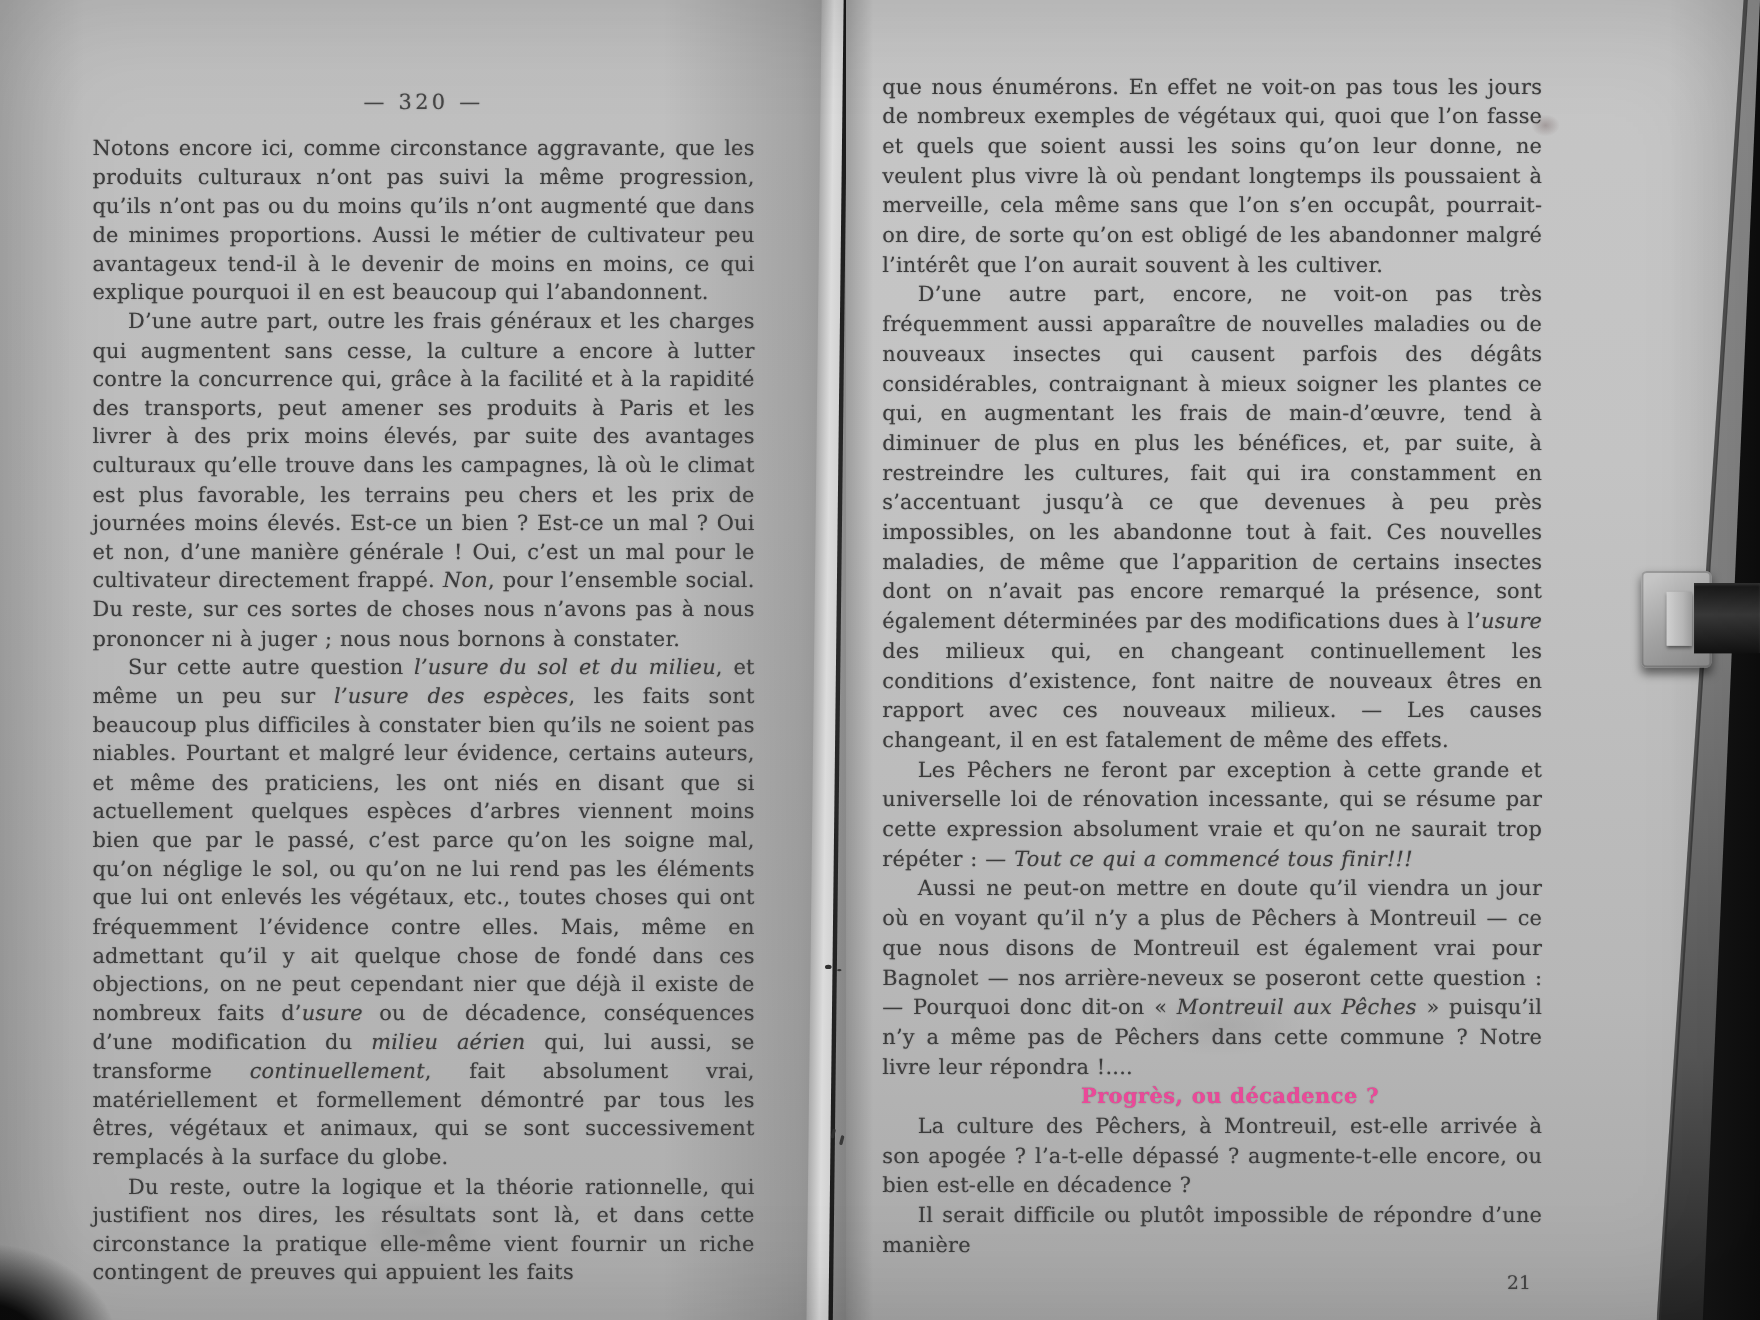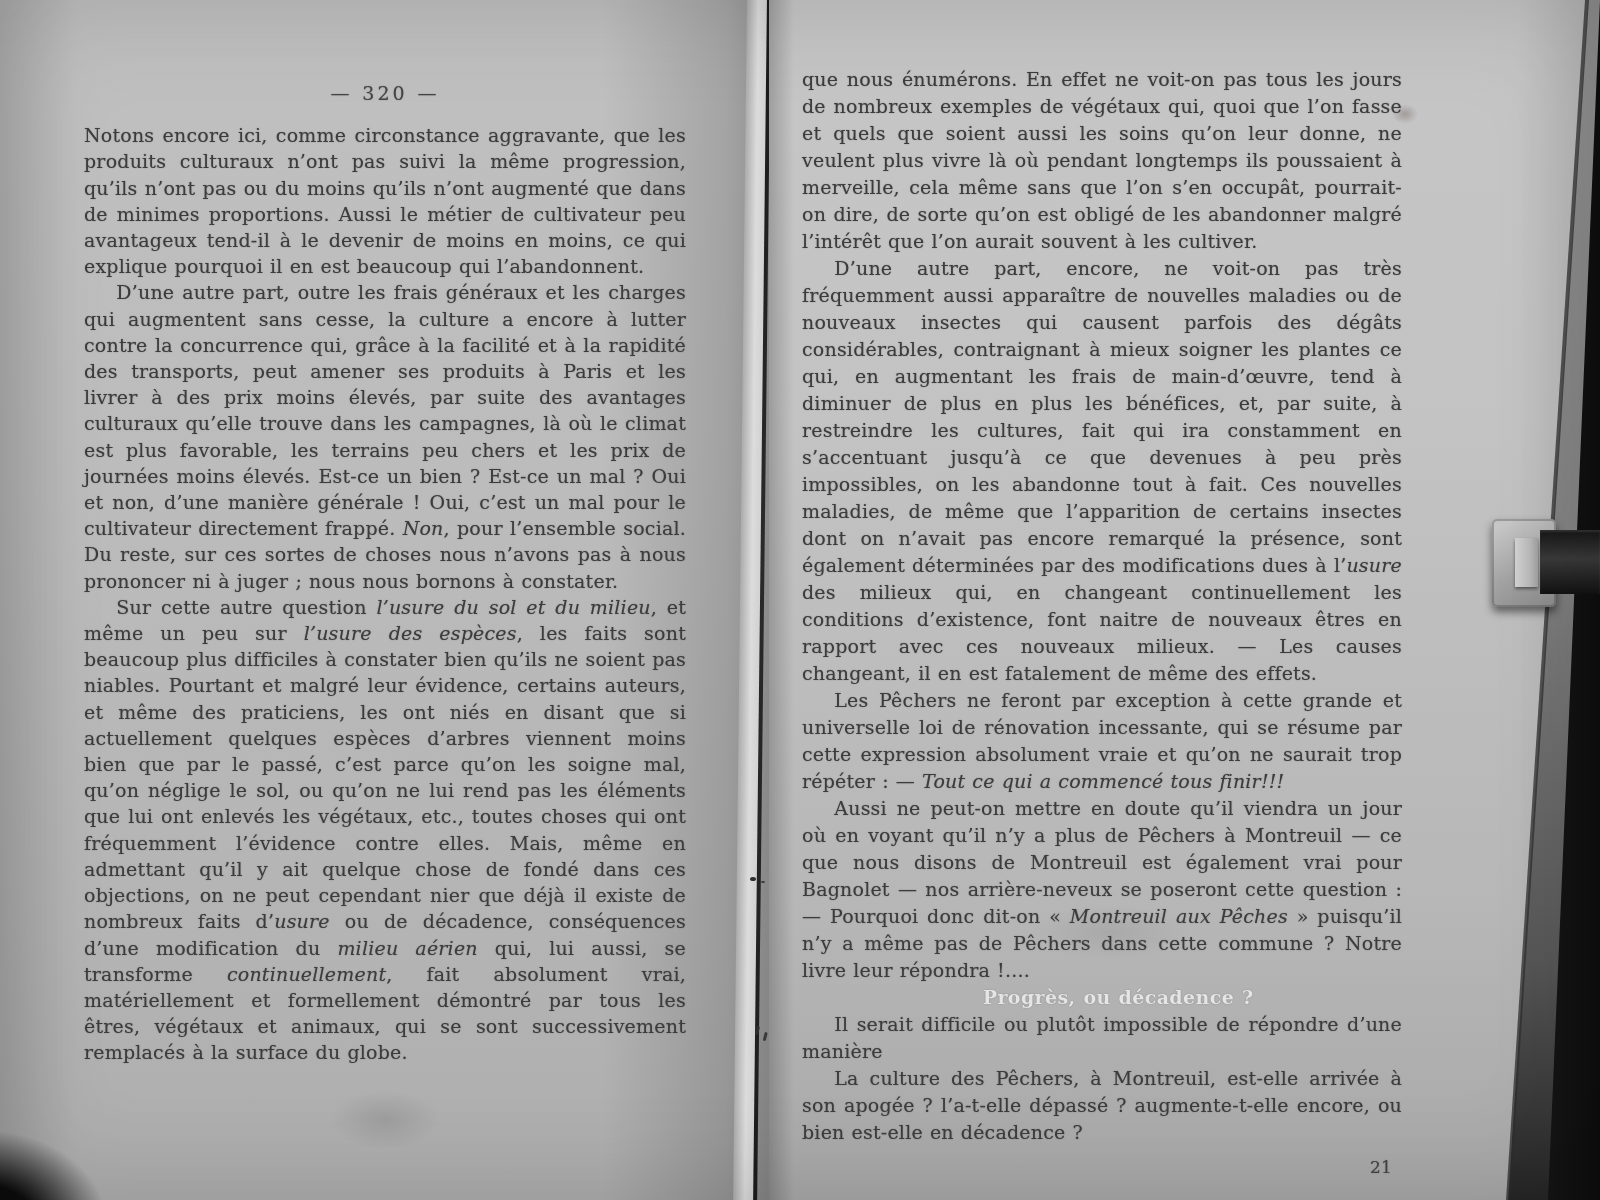--- a/index.html
+++ b/index.html
@@ -66,21 +66,21 @@
 
   
   .page-text{position:absolute;color:#3c3c3c;font-size:19px;text-align:justify;
     letter-spacing:0.2px;word-spacing:0.8px;z-index:5;
     text-shadow:0 0 1.2px rgba(40,40,40,0.45);}
   .left-text{left:84px;top:80px;width:602px;line-height:26.2px;}
   .right-text{left:802px;top:66px;width:600px;line-height:27px;}
   .pagenum{text-align:center;text-indent:0;letter-spacing:3px;margin:0 0 16px 0;color:#464646;}
   .page-text p{margin:0;text-indent:1.7em;}
   .page-text p.noindent{text-indent:0;}
-  .section-heading{text-align:center;font-weight:bold;font-size:19px;color:#e5e5e5;
+  .section-heading{text-align:center;font-weight:bold;font-size:19px;color:#ec4899;
     margin:15px 0 13px 0;text-indent:0;letter-spacing:0.4px;}
   .signature{text-align:right;padding-right:10px;margin-top:8px;font-size:17px;color:#444;}
   i{font-style:italic;}
 </style>
 </head>
 <body>
 
 <div class="photo">
 
   <div class="left-page"></div>
@@ -101,32 +101,33 @@
   <div class="stain stain-1"></div>
   <div class="stain stain-2"></div>
   <div class="stain stain-3"></div>
 
   <div class="page-text left-text">
     <div class="pagenum">— 320 —</div>
     <div>
         <p class="noindent">Notons encore ici, comme circonstance aggravante, que les produits culturaux n’ont pas suivi la même progression, qu’ils n’ont pas ou du moins qu’ils n’ont augmenté que dans de minimes proportions. Aussi le métier de cultivateur peu avantageux tend-il à le devenir de moins en moins, ce qui explique pourquoi il en est beaucoup qui l’abandonnent.</p>
         <p>D’une autre part, outre les frais généraux et les charges qui augmentent sans cesse, la culture a encore à lutter contre la concurrence qui, grâce à la facilité et à la rapidité des transports, peut amener ses produits à Paris et les livrer à des prix moins élevés, par suite des avantages culturaux qu’elle trouve dans les campagnes, là où le climat est plus favorable, les terrains peu chers et les prix de journées moins élevés. Est-ce un bien&nbsp;? Est-ce un mal&nbsp;? Oui et non, d’une manière générale&nbsp;! Oui, c’est un mal pour le cultivateur directement frappé. <i>Non</i>, pour l’ensemble social. Du reste, sur ces sortes de choses nous n’avons pas à nous prononcer ni à juger&nbsp;; nous nous bornons à constater.</p>
         <p>Sur cette autre question <i>l’usure du sol et du milieu</i>, et même un peu sur <i>l’usure des espèces</i>, les faits sont beaucoup plus difficiles à constater bien qu’ils ne soient pas niables. Pourtant et malgré leur évidence, certains auteurs, et même des praticiens, les ont niés en disant que si actuellement quelques espèces d’arbres viennent moins bien que par le passé, c’est parce qu’on les soigne mal, qu’on néglige le sol, ou qu’on ne lui rend pas les éléments que lui ont enlevés les végétaux, etc., toutes choses qui ont fréquemment l’évidence contre elles. Mais, même en admettant qu’il y ait quelque chose de fondé dans ces objections, on ne peut cependant nier que déjà il existe de nombreux faits d’<i>usure</i> ou de décadence, conséquences d’une modification du <i>milieu aérien</i> qui, lui aussi, se transforme <i>continuellement</i>, fait absolument vrai, matériellement et formellement démontré par tous les êtres, végétaux et animaux, qui se sont successivement remplacés à la surface du globe.</p>
+        <p>Du reste, outre la logique et la théorie rationnelle, qui justifient nos dires, les résultats sont là, et dans cette circonstance la pratique elle-même vient fournir un riche contingent de preuves qui appuient les faits</p>
       </div>
   </div>
 
   <div class="page-text right-text">
     <div>
         <p class="noindent">que nous énumérons. En effet ne voit-on pas tous les jours de nombreux exemples de végétaux qui, quoi que l’on fasse et quels que soient aussi les soins qu’on leur donne, ne veulent plus vivre là où pendant longtemps ils poussaient à merveille, cela même sans que l’on s’en occupât, pourrait-on dire, de sorte qu’on est obligé de les abandonner malgré l’intérêt que l’on aurait souvent à les cultiver.</p>
         <p>D’une autre part, encore, ne voit-on pas très fréquemment aussi apparaître de nouvelles maladies ou de nouveaux insectes qui causent parfois des dégâts considérables, contraignant à mieux soigner les plantes ce qui, en augmentant les frais de main-d’œuvre, tend à diminuer de plus en plus les bénéfices, et, par suite, à restreindre les cultures, fait qui ira constamment en s’accentuant jusqu’à ce que devenues à peu près impossibles, on les abandonne tout à fait. Ces nouvelles maladies, de même que l’apparition de certains insectes dont on n’avait pas encore remarqué la présence, sont également déterminées par des modifications dues à l’<i>usure</i> des milieux qui, en changeant continuellement les conditions d’existence, font naitre de nouveaux êtres en rapport avec ces nouveaux milieux. — Les causes changeant, il en est fatalement de même des effets.</p>
         <p>Les Pêchers ne feront par exception à cette grande et universelle loi de rénovation incessante, qui se résume par cette expression absolument vraie et qu’on ne saurait trop répéter&nbsp;: — <i>Tout ce qui a commencé tous finir!!!</i></p>
         <p>Aussi ne peut-on mettre en doute qu’il viendra un jour où en voyant qu’il n’y a plus de Pêchers à Montreuil — ce que nous disons de Montreuil est également vrai pour Bagnolet — nos arrière-neveux se poseront cette question&nbsp;: — Pourquoi donc dit-on «&nbsp;<i>Montreuil aux Pêches</i>&nbsp;» puisqu’il n’y a même pas de Pêchers dans cette commune&nbsp;? Notre livre leur répondra&nbsp;!....</p>
       </div>
     <p class="section-heading">Progrès, ou décadence ?</p>
     <div>
+        <p>La culture des Pêchers, à Montreuil, est-elle arrivée à son apogée&nbsp;? l’a-t-elle dépassé&nbsp;? augmente-t-elle encore, ou bien est-elle en décadence&nbsp;?</p>
         <p>Il serait difficile ou plutôt impossible de répondre d’une manière</p>
-        <p>La culture des Pêchers, à Montreuil, est-elle arrivée à son apogée&nbsp;? l’a-t-elle dépassé&nbsp;? augmente-t-elle encore, ou bien est-elle en décadence&nbsp;?</p>
       </div>
     <div class="signature">21</div>
   </div>
 
   <div class="vignette"></div>
 </div>
 
 </body></html>

